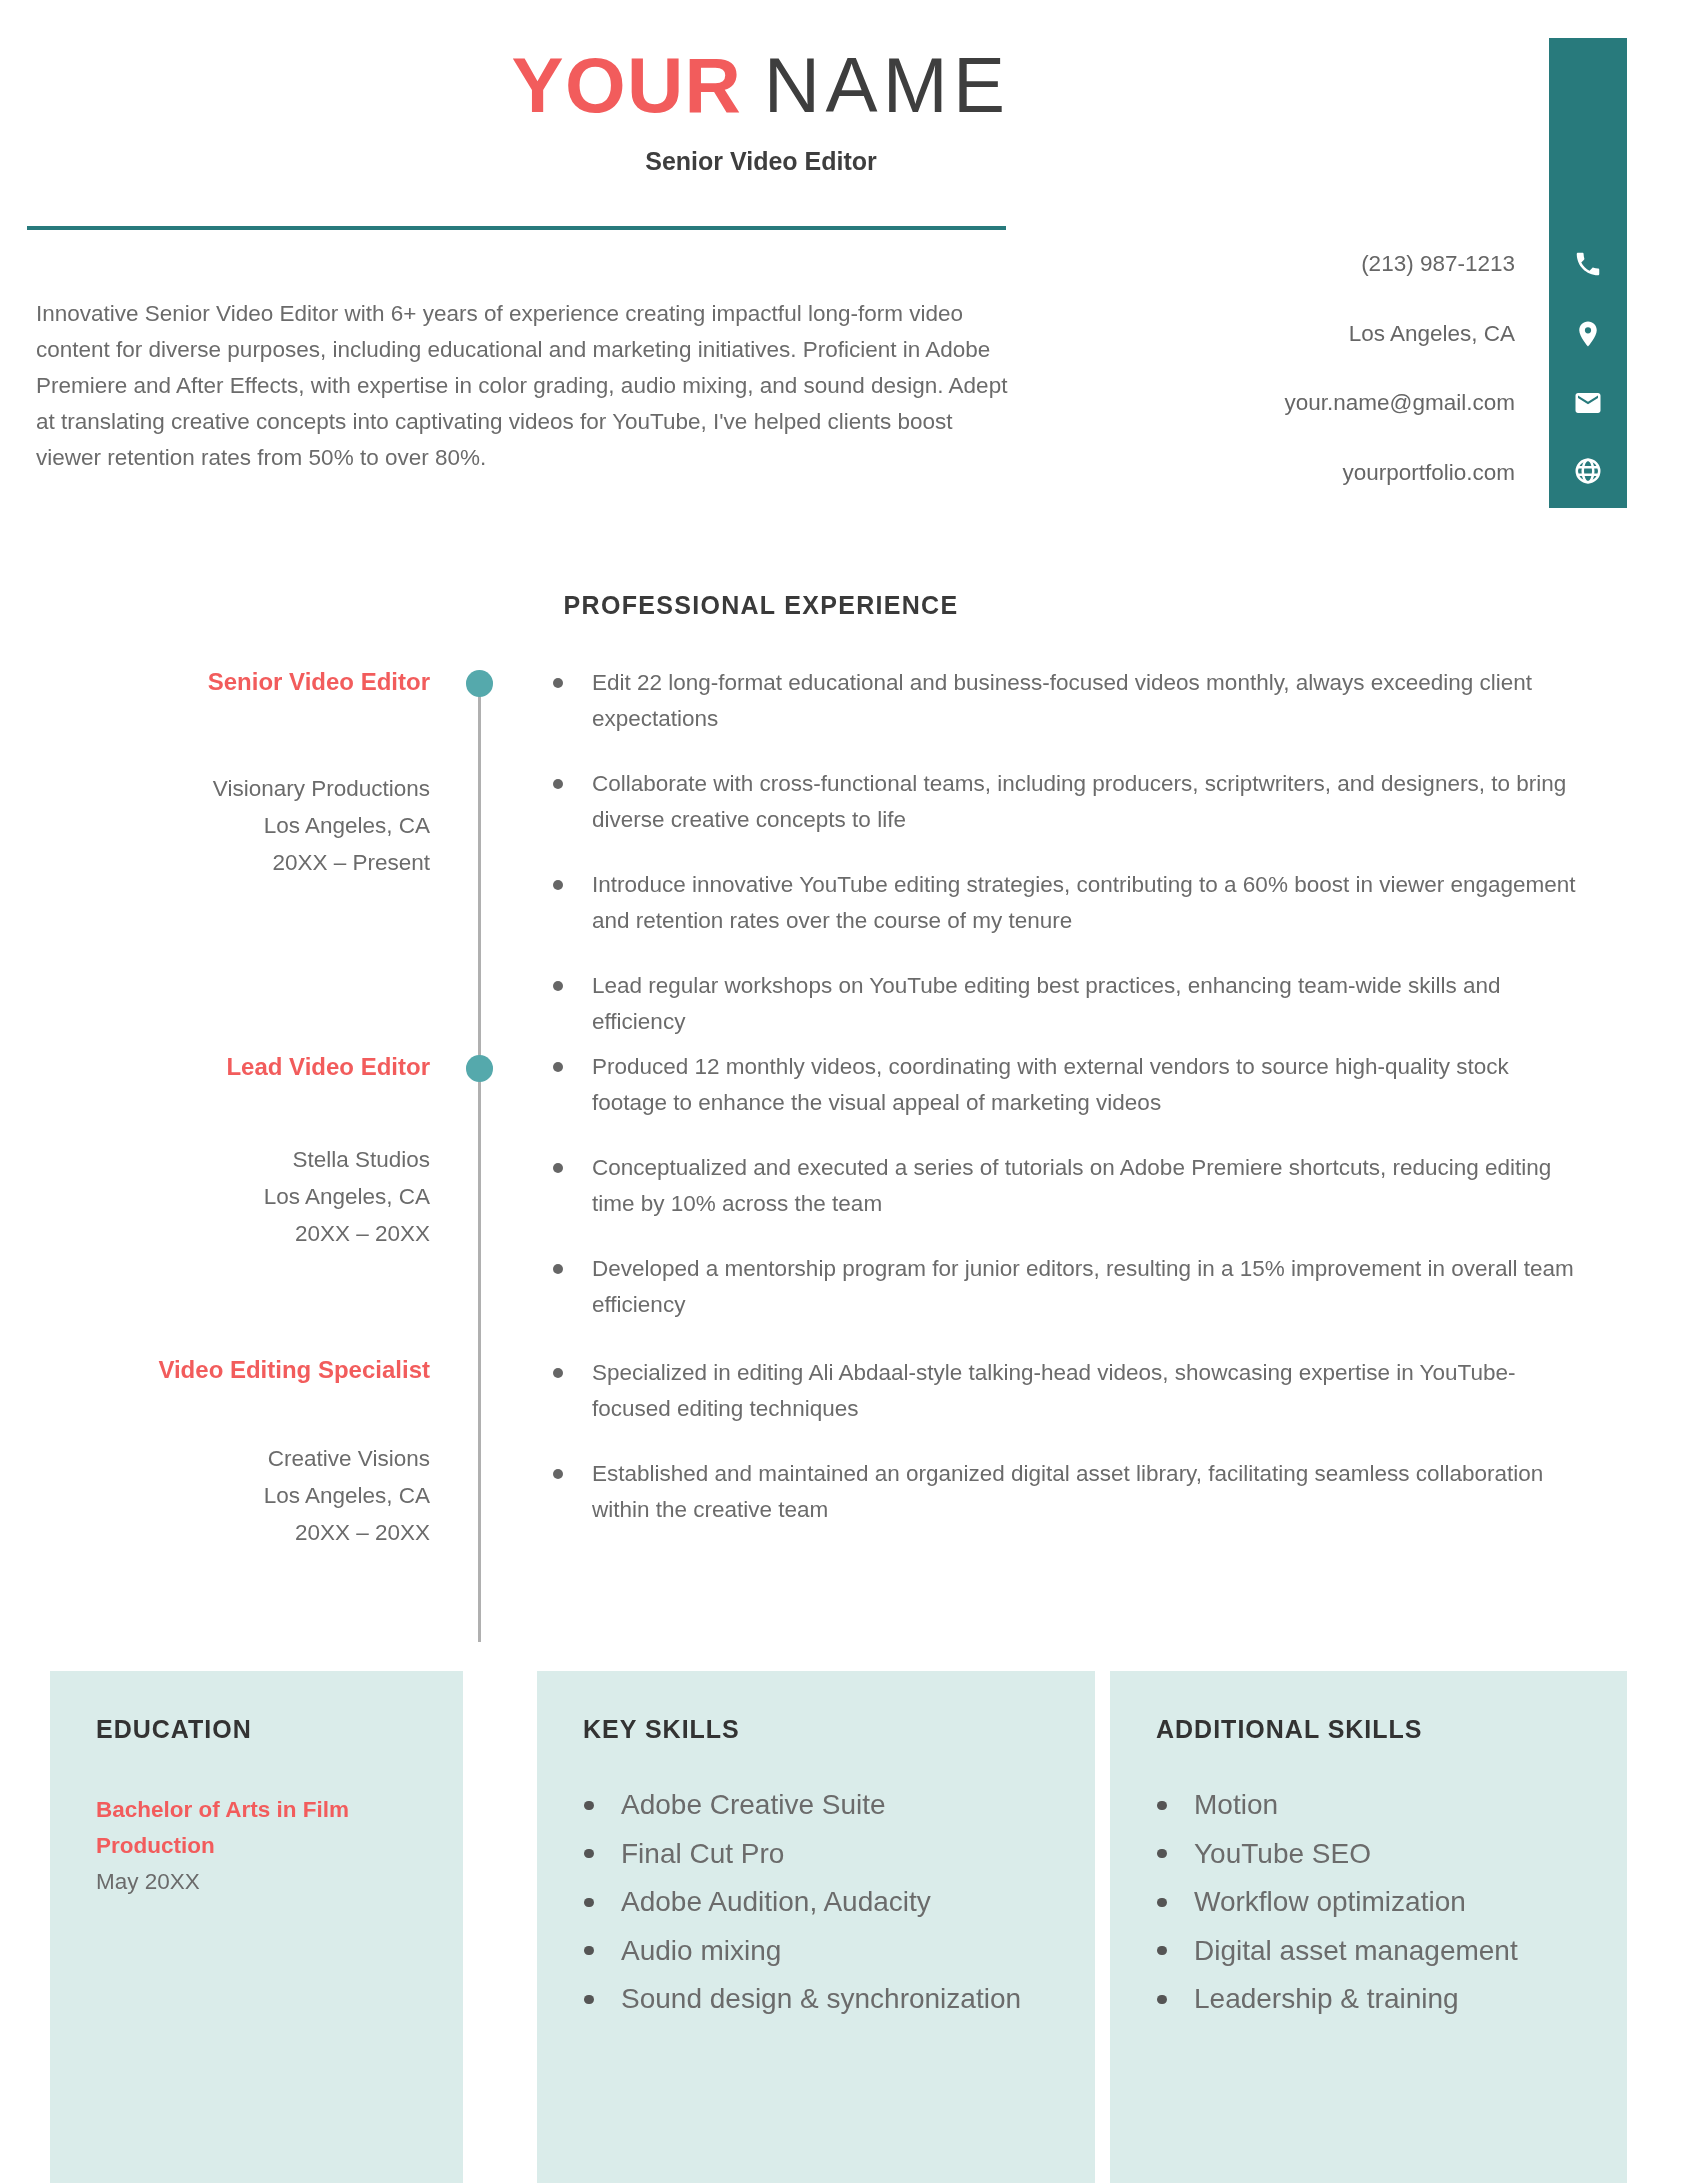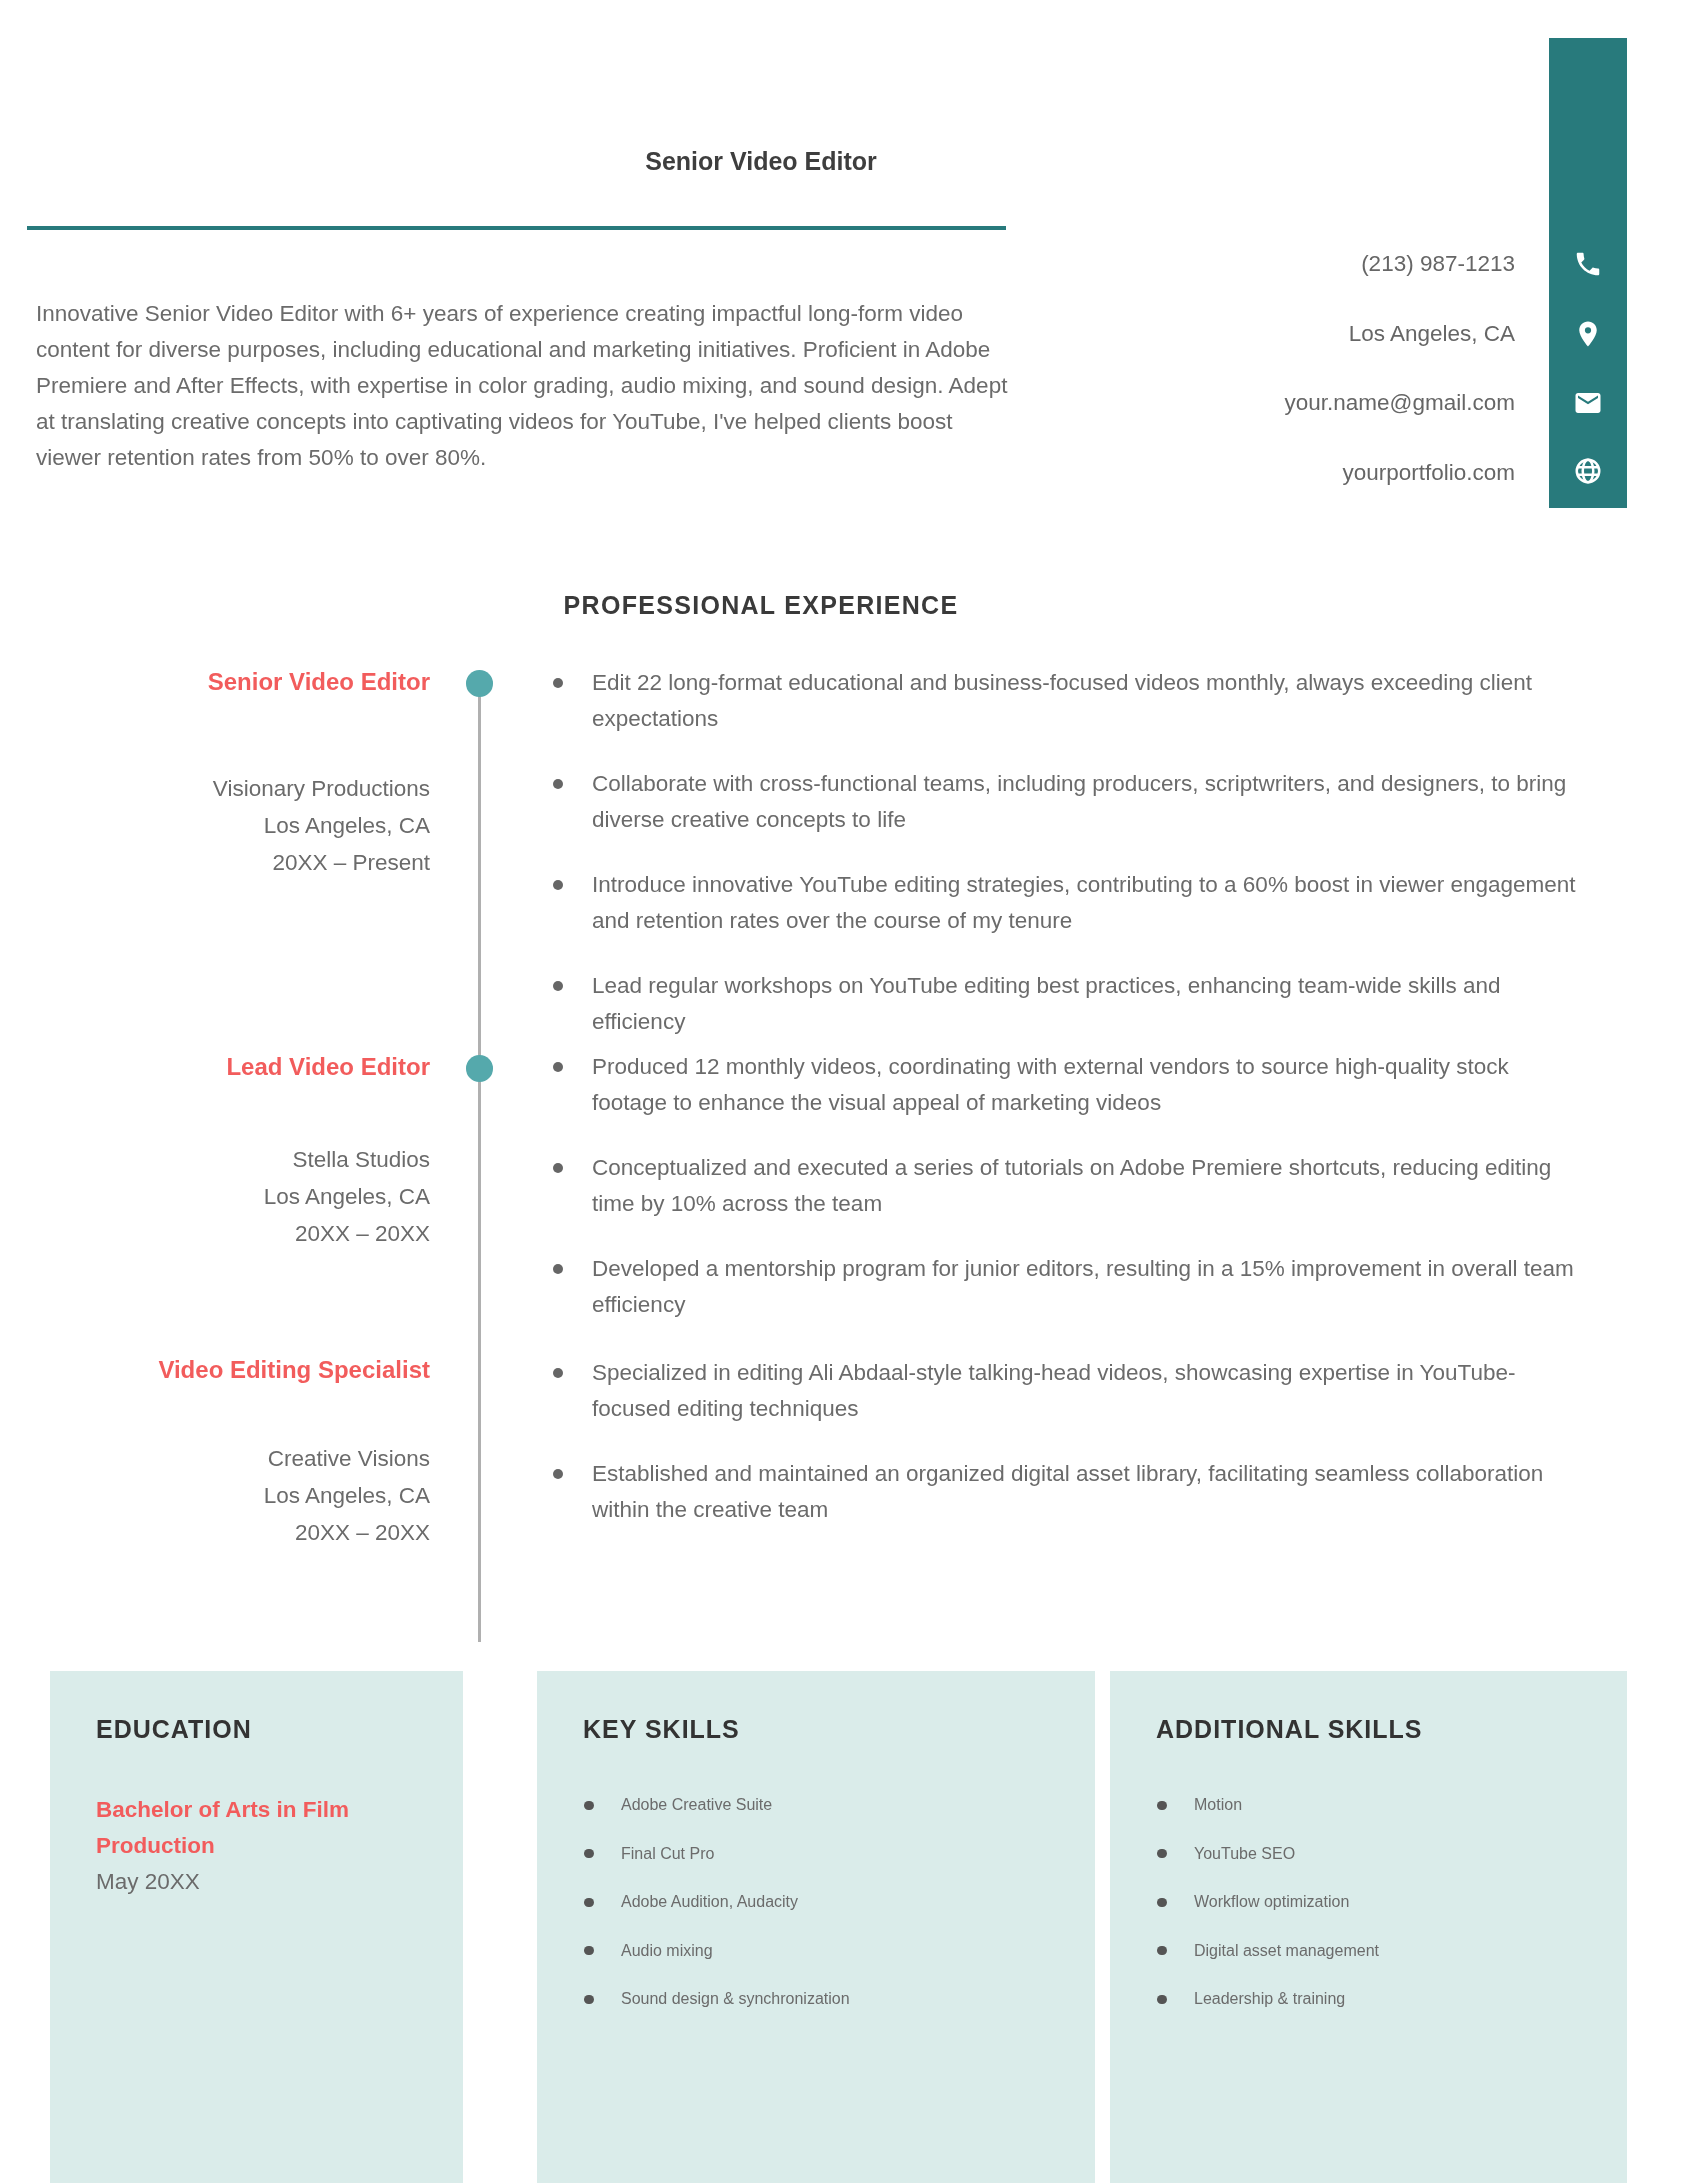--- a/index.html
+++ b/index.html
@@ -40,28 +40,32 @@
   .b0{top:665px;} .b1{top:1049px;} .b2{top:1355px;}
   .bullet{position:relative;padding-left:42px;font-size:22.5px;line-height:36px;color:#6b6b6b;margin-bottom:29px;}
   .bullet::before{content:"";position:absolute;left:2.6px;top:13.2px;width:10px;height:10px;border-radius:50%;background:#666666;}
   
   .panel{position:absolute;top:1671px;height:513px;background:#daecea;box-sizing:border-box;padding:44px 26.5px 0 46px;}
   .p0{left:30px;width:413px;margin-left:20px;} .p1{left:537px;width:558px;} .p2{left:1110px;width:517px;}
   .panel-heading{font-size:25px;font-weight:700;color:#333333;letter-spacing:1px;margin:0 0 48px 0;}
   .edu-degree{font-size:22.5px;font-weight:700;color:#f25c5c;line-height:36px;width:370px;margin:0;}
   .edu-school{font-size:22.5px;color:#6b6b6b;line-height:36px;width:357px;margin:0;}
   .edu-date{font-size:22.5px;color:#6b6b6b;line-height:36px;margin:0;}
-  .skill{position:relative;padding-left:38px;font-size:16px;line-height:26.5px;color:#6b6b6b;margin-bottom:22px;}
+  .skill{position:relative;padding-left:38px;font-size:28px;line-height:26.5px;color:#6b6b6b;margin-bottom:22px;}
   .skill::before{content:"";position:absolute;left:1.3px;top:8.6px;width:9.3px;height:9.3px;border-radius:50%;background:#555555;}
 </style>
 </head>
 <body>
 
 <div id="page">
 
+  <div class="name-wrap">
+    <span class="name-first">YOUR</span>
+    <span class="name-last">NAME</span>
+  </div>
   <div class="subtitle">Senior Video Editor</div>
   <div class="teal-rule"></div>
 
   <div class="summary">Innovative Senior Video Editor with 6+ years of experience creating impactful long-form video content for diverse purposes, including educational and marketing initiatives. Proficient in Adobe Premiere and After Effects, with expertise in color grading, audio mixing, and sound design. Adept at translating creative concepts into captivating videos for YouTube, I've helped clients boost viewer retention rates from 50% to over 80%.</div>
 
   <div class="contact-line c0">(213) 987-1213</div>
   <div class="contact-line c1">Los Angeles, CA</div>
   <div class="contact-line c2">your.name@gmail.com</div>
   <div class="contact-line c3">yourportfolio.com</div>
 

